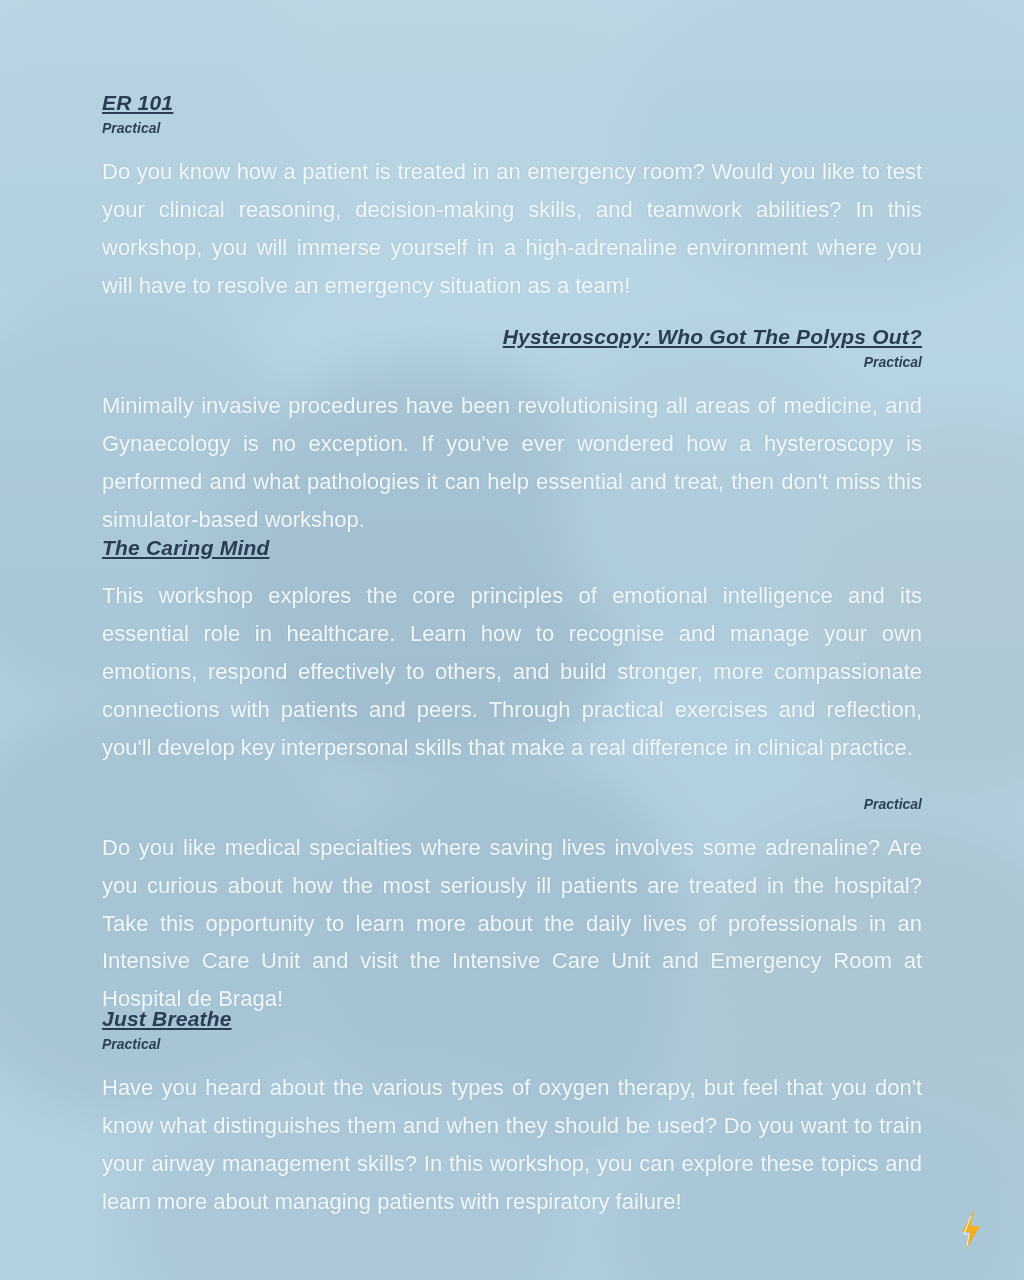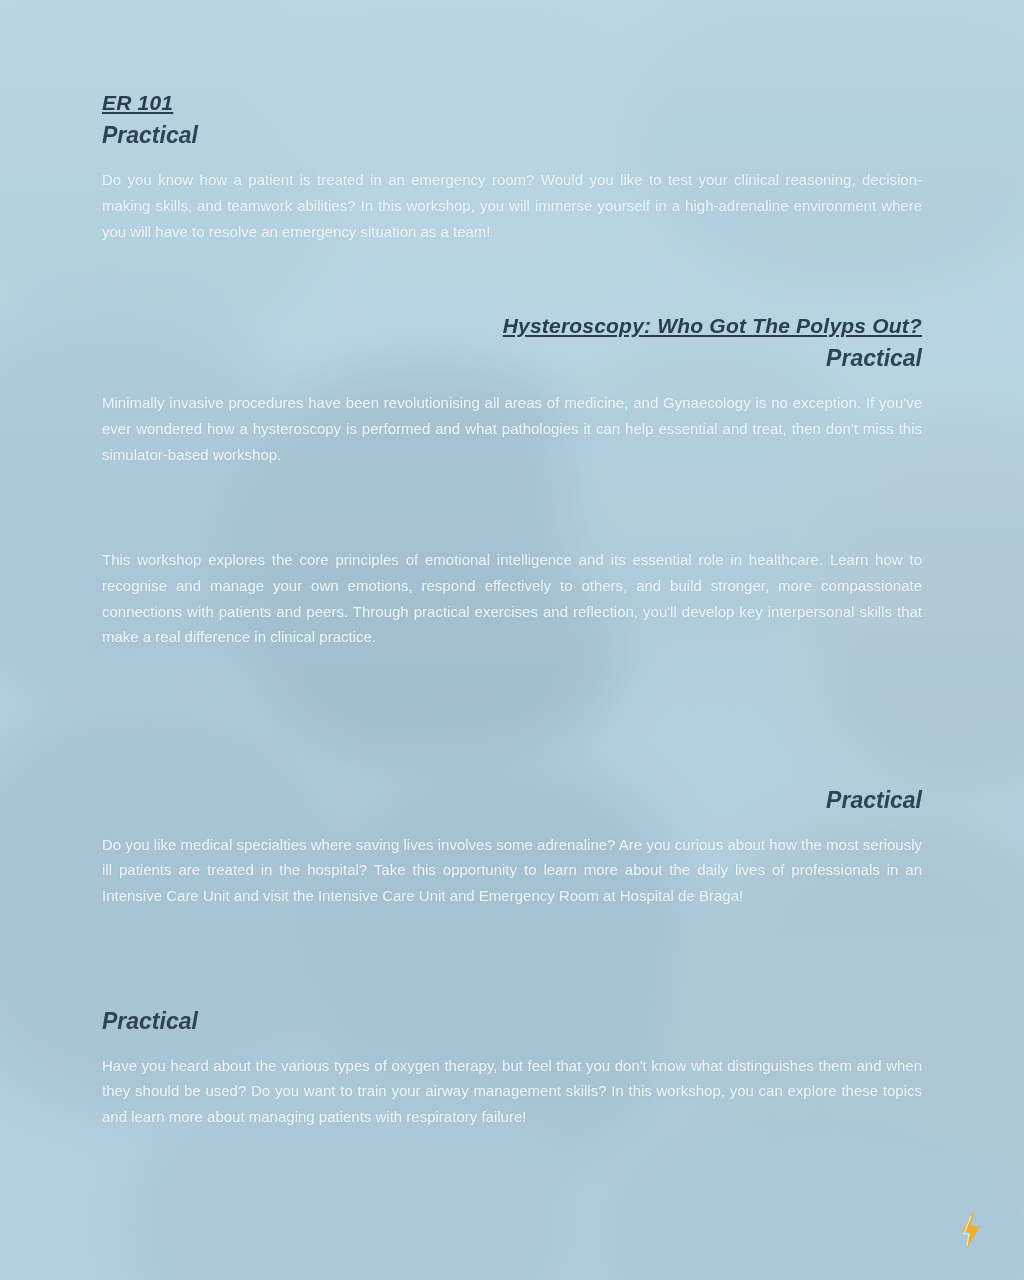--- a/index.html
+++ b/index.html
@@ -65,35 +65,35 @@
   .ttl {
     font-size: 21px;
     font-weight: bold;
     font-style: italic;
     color: #2a3d52;
     text-decoration: underline;
     letter-spacing: 0.2px;
     line-height: 1.45;
   }
   .sub {
-    font-size: 23px;
+    font-size: 14px;
     font-weight: bold;
     font-style: italic;
     color: #2f4357;
     line-height: 1.5;
   }
   .body {
-    font-size: 15px;
+    font-size: 22px;
     color: #f2f7fa;
     line-height: 1.72;
     text-align: justify;
     margin-top: 14px;
     text-shadow: 0 0 2px rgba(90,120,140,0.18);
   }
-  .right { text-align: right; }
+  .right { text-align: right; margin-top: 11px; }
   .left { text-align: left; }
 
   
   #logo {
     position: absolute;
     right: 40px;
     bottom: 30px;
     width: 26px;
     height: 40px;
   }
@@ -128,29 +128,31 @@
       <div class="body">Do you know how a patient is treated in an emergency room? Would you like to test your clinical reasoning, decision-making skills, and teamwork abilities? In this workshop, you will immerse yourself in a high-adrenaline environment where you will have to resolve an emergency situation as a team!</div>
     </div>
 
     <div class="block right" style="top:311px;">
       <div class="ttl">Hysteroscopy: Who Got The Polyps Out?</div>
       <div class="sub">Practical</div>
       <div class="body">Minimally invasive procedures have been revolutionising all areas of medicine, and Gynaecology is no exception. If you've ever wondered how a hysteroscopy is performed and what pathologies it can help essential and treat, then don't miss this simulator-based workshop.</div>
     </div>
 
     <div class="block left" style="top:533px;">
+      <div class="ttl">The Caring Mind</div>
       <div class="body">This workshop explores the core principles of emotional intelligence and its essential role in healthcare. Learn how to recognise and manage your own emotions, respond effectively to others, and build stronger, more compassionate connections with patients and peers. Through practical exercises and reflection, you'll develop key interpersonal skills that make a real difference in clinical practice.</div>
     </div>
 
     <div class="block right" style="top:783px;">
       <div class="sub">Practical</div>
       <div class="body">Do you like medical specialties where saving lives involves some adrenaline? Are you curious about how the most seriously ill patients are treated in the hospital? Take this opportunity to learn more about the daily lives of professionals in an Intensive Care Unit and visit the Intensive Care Unit and Emergency Room at Hospital de Braga!</div>
     </div>
 
     <div class="block left" style="top:1004px;">
+      <div class="ttl">Just Breathe</div>
       <div class="sub">Practical</div>
       <div class="body">Have you heard about the various types of oxygen therapy, but feel that you don't know what distinguishes them and when they should be used? Do you want to train your airway management skills? In this workshop, you can explore these topics and learn more about managing patients with respiratory failure!</div>
     </div>
 
   </div>
 
   <svg id="logo" viewBox="0 0 26 40">
     <path d="M16 0 L4 22 H12 L8 40 L22 16 H13 Z" fill="#f2b01e"></path>
     <path d="M13 6 L6 24 H11 L9 36" fill="none" stroke="#e8e8e8" stroke-width="1.2"></path>
   </svg>

